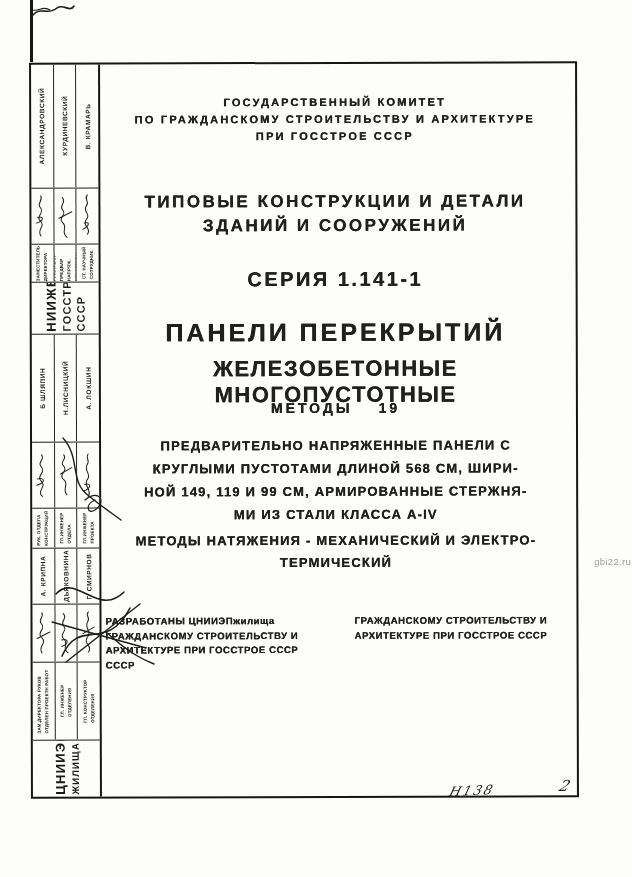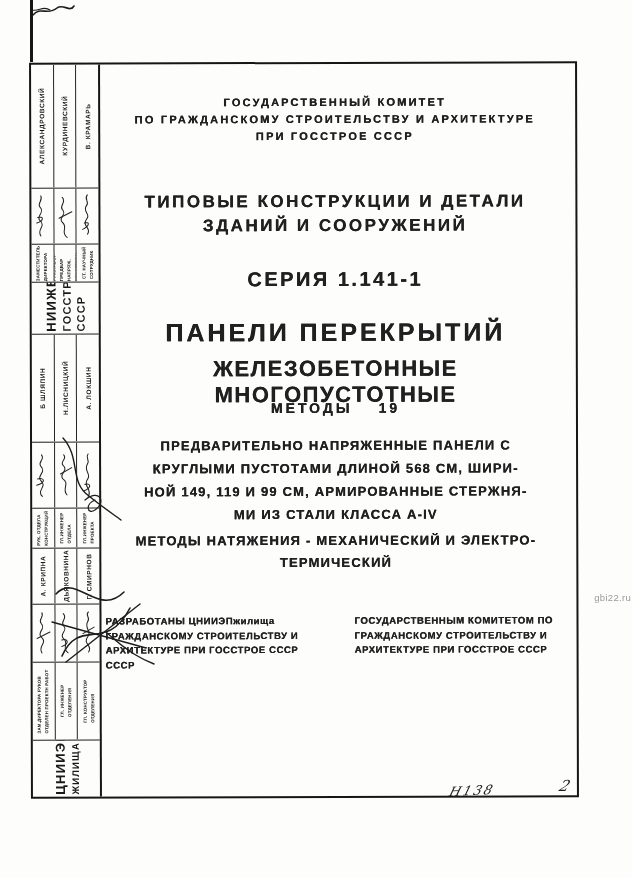--- a/index.html
+++ b/index.html
@@ -66,21 +66,21 @@
   .methods-block{top:466px;font-size:13px;letter-spacing:1.2px;line-height:22px;}
 
   .footer{position:absolute;top:550px;left:0;right:0;height:120px;}
   .fcol{position:absolute;top:0;font-size:9.5px;font-weight:bold;letter-spacing:0.6px;
         line-height:14.5px;text-align:left;color:#222;text-shadow:0.3px 0 0 currentColor;}
   .fcol.dev{left:4px;width:250px;}
   .fcol.app{left:253px;width:222px;}
 
   
   .watermark{position:absolute;right:1px;top:556px;font-size:9.5px;color:#9a9a9a;
-             font-weight:normal;letter-spacing:0.3px;margin-top:36px;}
+             font-weight:normal;letter-spacing:0.3px;}
   .hw{font-family:"DejaVu Serif", serif;font-style:italic;color:#1c1c1c;}
   .hw-code{position:absolute;left:450px;top:783px;font-size:13px;letter-spacing:2px;
            transform:skewX(-18deg) rotate(-3deg);}
   .hw-page{position:absolute;left:560px;top:777px;font-size:15px;transform:skewX(-20deg);}
 
   .stray{position:absolute;pointer-events:none;}
   .stray path{fill:none;stroke:#1d1d1d;stroke-linecap:round;}
 </style>
 </head>
 <body>
@@ -290,21 +290,20 @@
       </div>
 
       <div class="footer">
         <div class="fcol dev">
           <div>РАЗРАБОТАНЫ ЦНИИЭПжилища</div>
           <div>ГРАЖДАНСКОМУ СТРОИТЕЛЬСТВУ И</div>
           <div>АРХИТЕКТУРЕ ПРИ ГОССТРОЕ СССР</div>
           <div>СССР</div>
         </div>
         <div class="fcol app">
-          <div>ГОСУДАРСТВЕННЫМ КОМИТЕТОМ ПО</div>
           <div>ГРАЖДАНСКОМУ СТРОИТЕЛЬСТВУ И</div>
           <div>АРХИТЕКТУРЕ ПРИ ГОССТРОЕ СССР</div>
         </div>
       </div>
 
     </div>
   </div>
 
   <svg class="stray" style="left:48px;top:560px" width="110" height="112" viewBox="0 0 110 112">
     <path d="M8 34 C28 12 50 58 76 32" stroke-width="1.6"></path>

